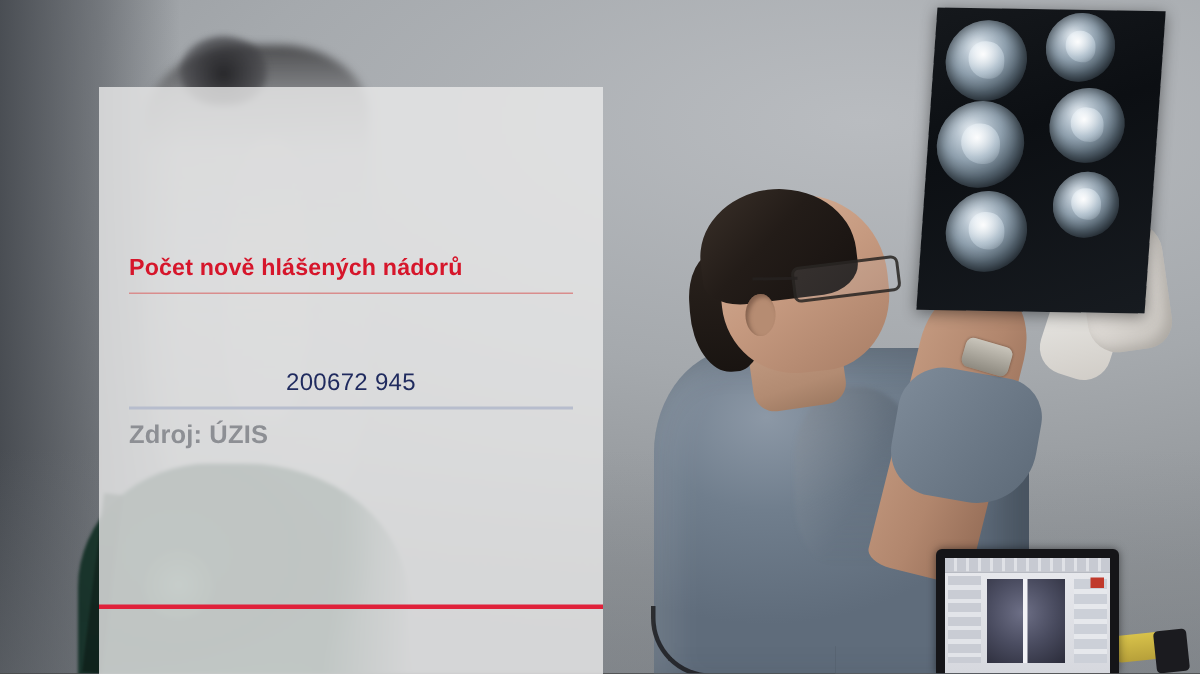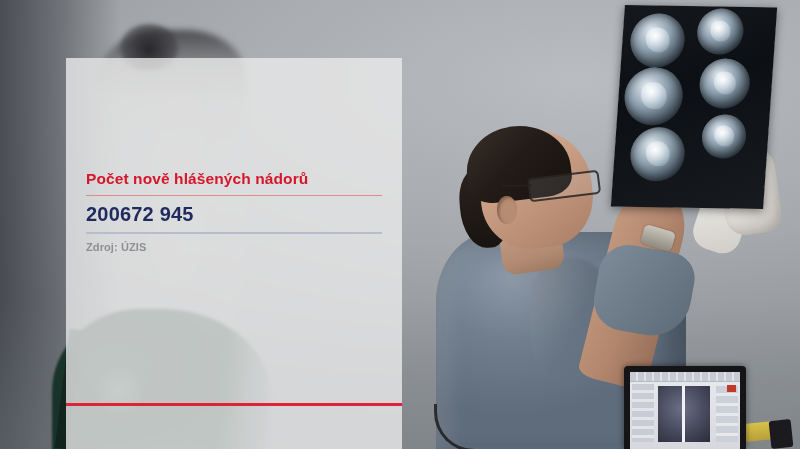--- a/index.html
+++ b/index.html
@@ -275,32 +275,32 @@
     letter-spacing: .1px;
     margin: 0 0 7px 0;
     white-space: nowrap;
   }
   .rule-red { height: 1px; background: #d98d8d; }
   .rule-blue { height: 1px; background: #b7bdcd; }
 
   .row {
     display: flex;
     align-items: baseline;
-    justify-content: flex-start;
+    justify-content: center;
     padding: 7px 0 6px 0;
     color: #1f2a5e;
-    font-size: 20px;
-    font-weight: bold;
+    font-size: 16px;
+    font-weight: normal;
   }
   .row-year { letter-spacing: .2px; }
-  .row-value { letter-spacing: .2px; }
+  .row-value { letter-spacing: .2px; margin-top: 44px; }
 
   .source {
     color: #8d8f94;
-    font-size: 11px;
+    font-size: 17px;
     font-weight: bold;
     padding-top: 7px;
     letter-spacing: .1px;
   }
 </style>
 </head>
 <body>
 
 <div id="stage">
 

